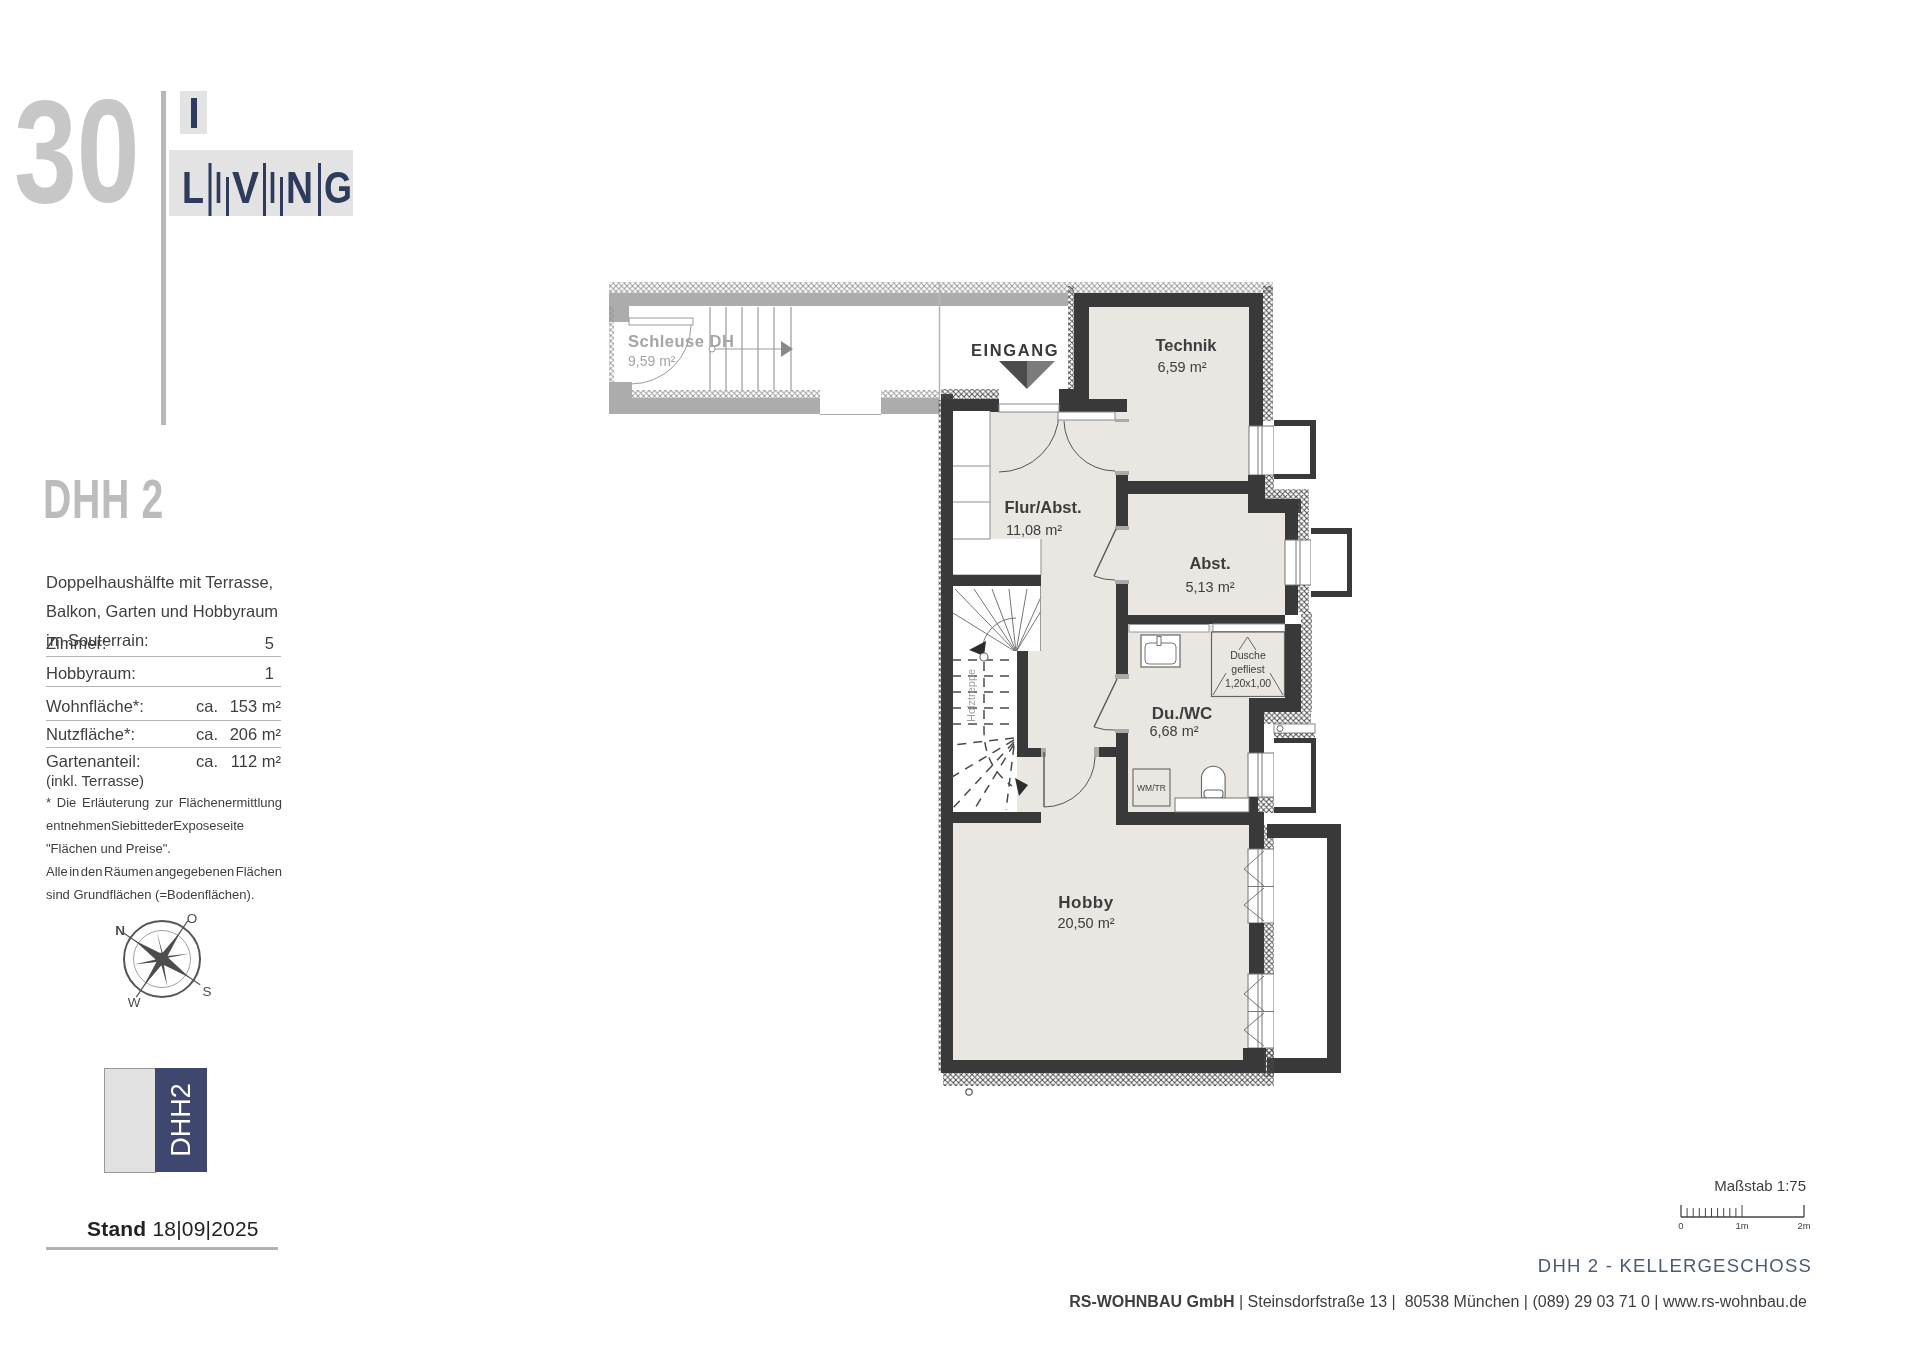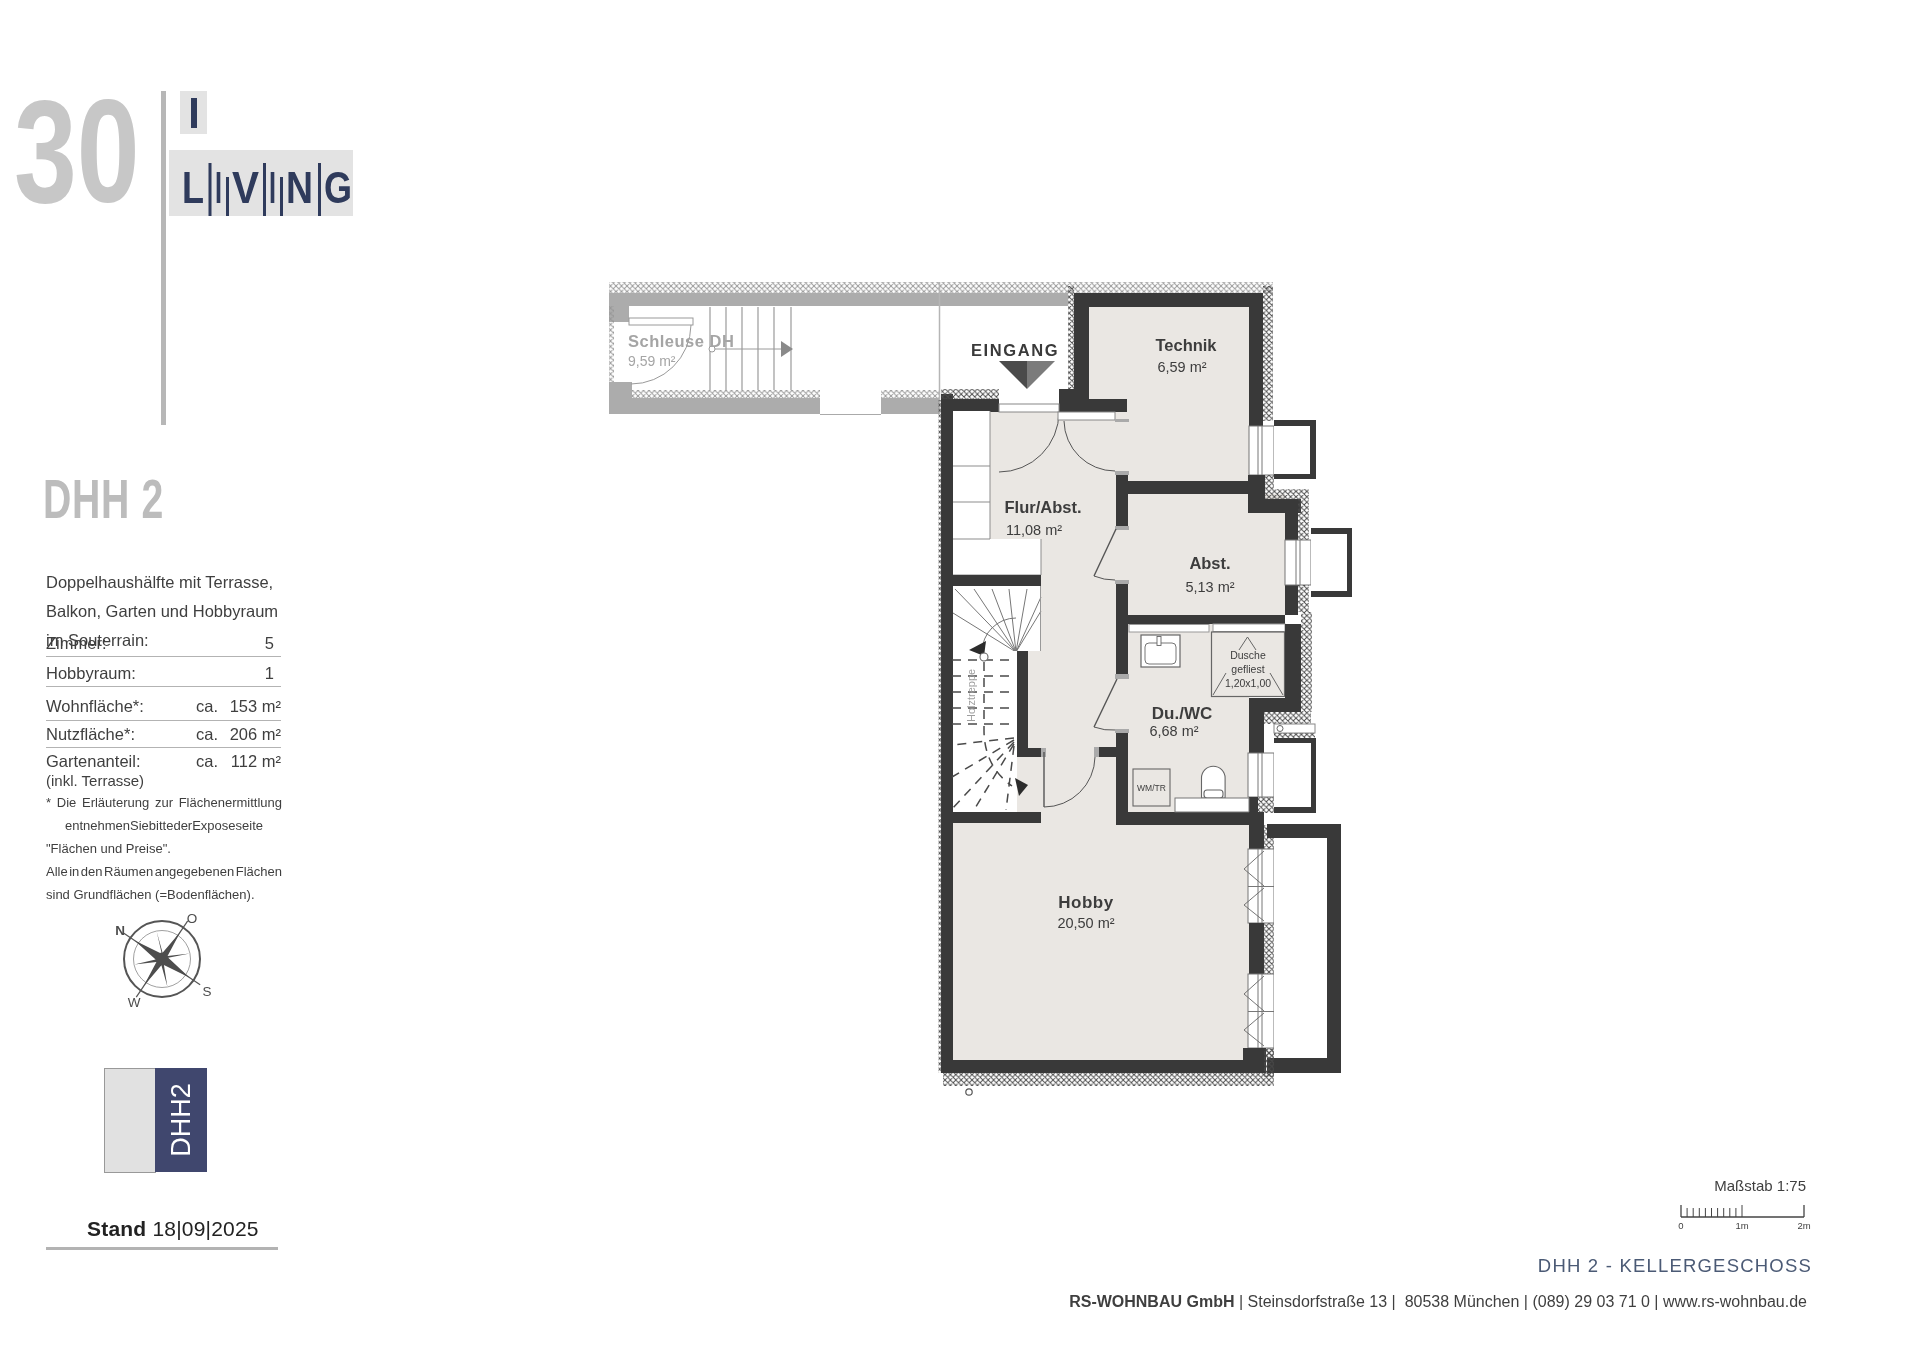--- a/index.html
+++ b/index.html
@@ -75,21 +75,21 @@
 </div>
 
 <div class="abs" style="left:46px;top:791px;width:236px;font-size:13px;color:#3f3f3f;line-height:23px;">
 <div style="display:flex;justify-content:space-between;">
         <span>*</span>
         <span>Die</span>
         <span>Erläuterung</span>
         <span>zur</span>
         <span>Flächenermittlung</span>
       </div>
-<div style="display:flex;justify-content:center;">
+<div style="display:flex;justify-content:flex-start;">
         <span>entnehmen</span>
         <span>Sie</span>
         <span>bitte</span>
         <span>der</span>
         <span>Exposeseite</span>
       </div>
 <div>"Flächen und Preise".</div>
 <div style="display:flex;justify-content:space-between;">
         <span>Alle</span>
         <span>in</span>

